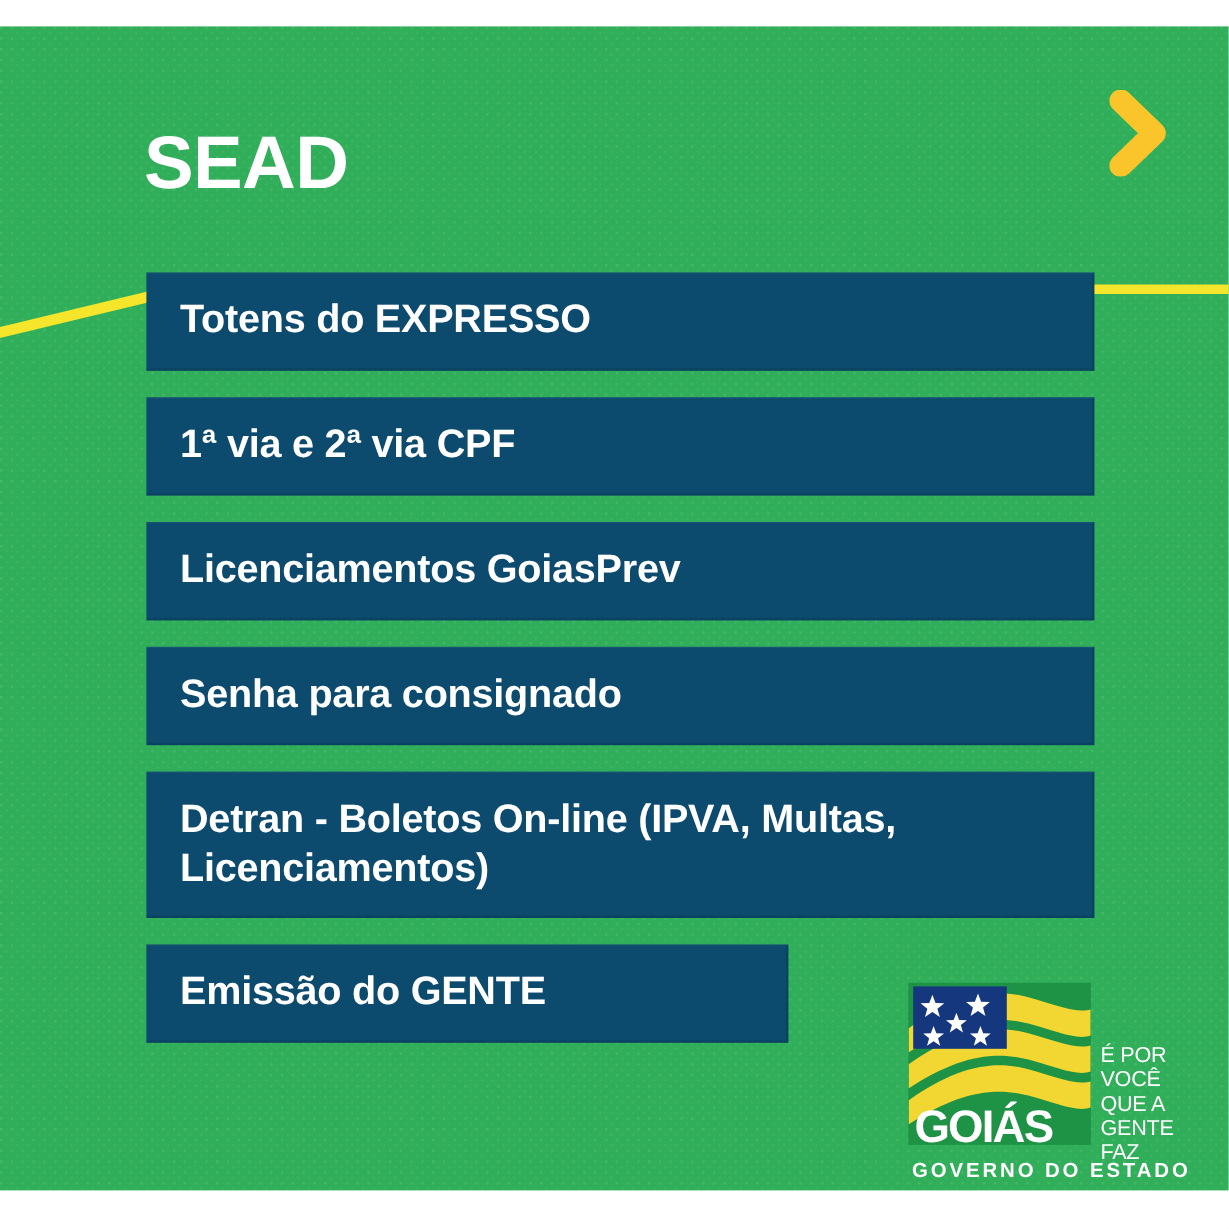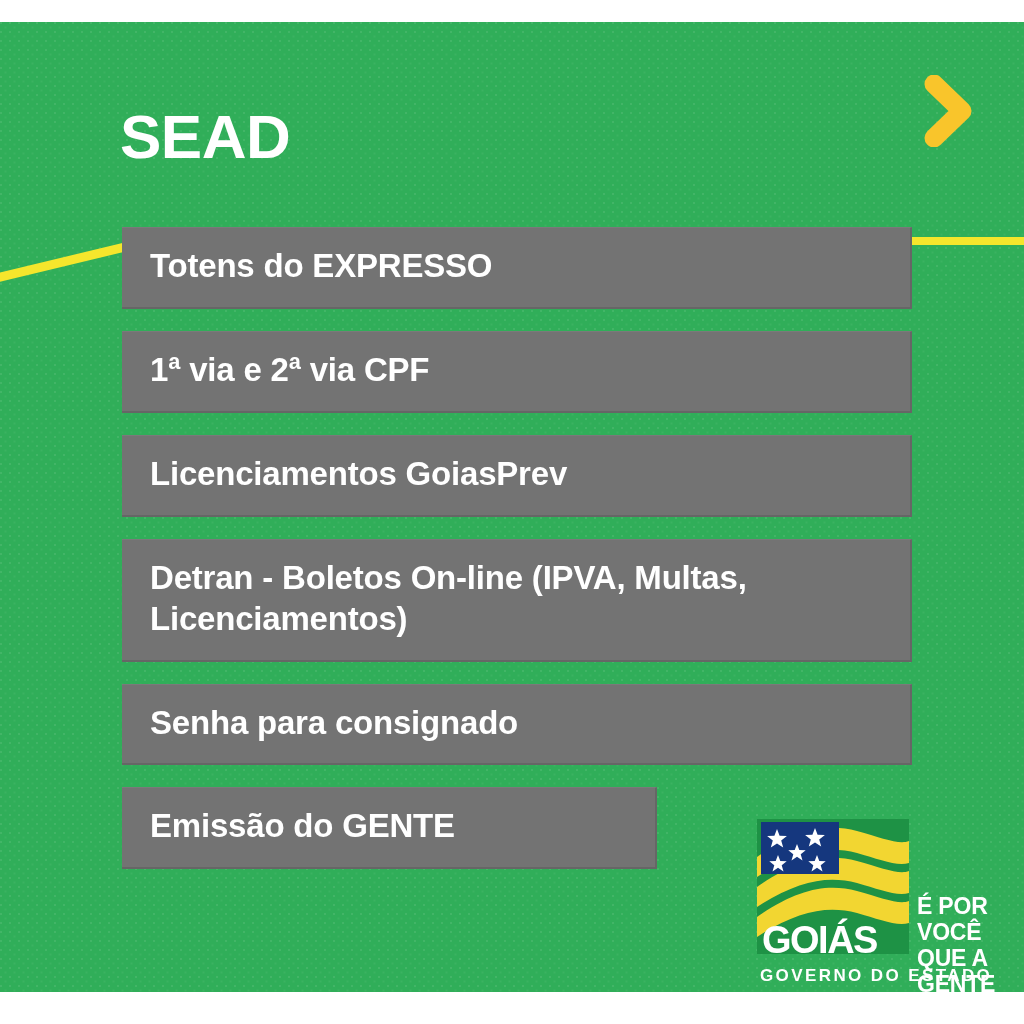--- a/index.html
+++ b/index.html
@@ -95,21 +95,21 @@
     top: 205px;
     width: 790px;
   }
   .card {
     position: relative;
     box-sizing: border-box;
     width: 790px;
     min-height: 73px;
     margin-bottom: 22px;
     padding: 18px 26px 20px 28px;
-    background: #737373;
+    background: #0c4a6e;
     border-right: 2px solid rgba(0,0,0,0.10);
     border-bottom: 2px solid rgba(0,0,0,0.10);
     border-top: 1px solid rgba(255,255,255,0.05);
     display: flex;
     align-items: flex-start;
   }
   .card.tall {
     min-height: 120px;
   }
   .card.narrow {
@@ -157,23 +157,23 @@
     font-size: 17px;
     font-weight: bold;
     color: #FFFFFF;
     letter-spacing: 2.4px;
     line-height: 1;
     white-space: nowrap;
   }
   .logo-tagline {
     position: absolute;
     left: 160px;
-    top: 74px;
-    font-size: 23px;
-    font-weight: bold;
+    top: 50px;
+    font-size: 18px;
+    font-weight: normal;
     color: #FFFFFF;
     line-height: 1.13;
     letter-spacing: -0.2px;
     white-space: nowrap;
   }
 </style>
 </head>
 <body>
 
 <div id="page">
@@ -195,25 +195,25 @@
     <div class="list">
       <div class="card">
         <span class="card-label">Totens do EXPRESSO</span>
       </div>
       <div class="card">
         <span class="card-label">1ª via e 2ª via CPF</span>
       </div>
       <div class="card">
         <span class="card-label">Licenciamentos GoiasPrev</span>
       </div>
+      <div class="card">
+        <span class="card-label">Senha para consignado</span>
+      </div>
       <div class="card tall">
         <span class="card-label">Detran - Boletos On-line (IPVA, Multas, Licenciamentos)</span>
-      </div>
-      <div class="card">
-        <span class="card-label">Senha para consignado</span>
       </div>
       <div class="card narrow">
         <span class="card-label">Emissão do GENTE</span>
       </div>
     </div>
 
     <div class="logo">
       <div class="logo-flag">
         <svg viewBox="0 0 152 135" width="152" height="135" aria-hidden="true">
           <rect x="0" y="0" width="152" height="135" fill="#1E9245"></rect>

